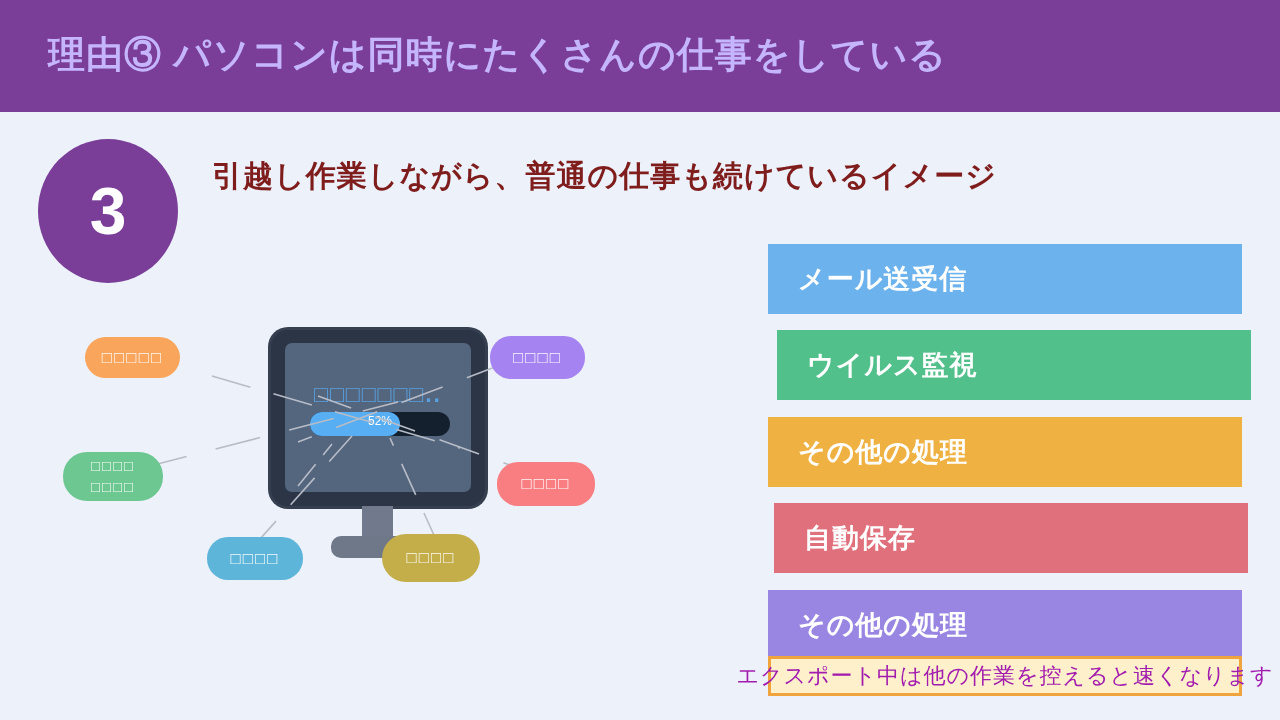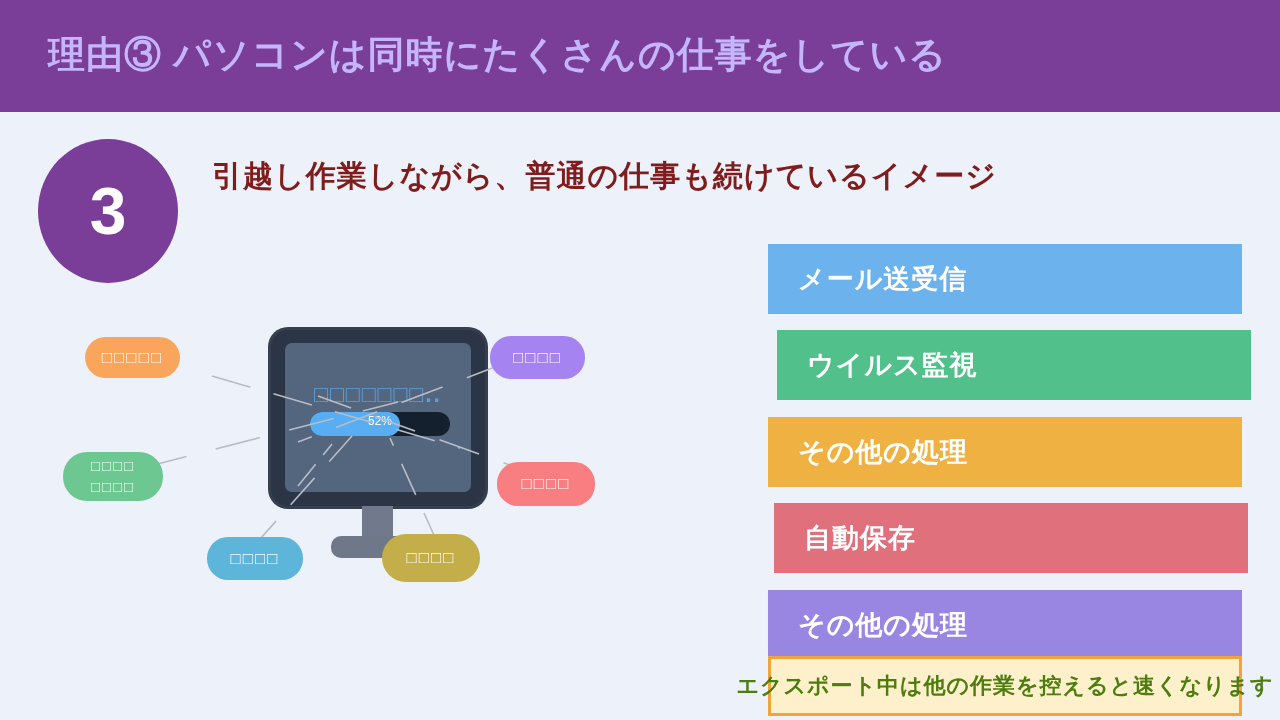--- a/index.html
+++ b/index.html
@@ -75,25 +75,25 @@
     display:flex; align-items:center; padding-left:30px; box-sizing:border-box;
     color:#ffffff; font-size:27px; font-weight:bold; letter-spacing:1px; white-space:nowrap;
   }
   .task-bar-1{top:244px;}
   .task-bar-2{top:330px;margin-left:9px;}
   .task-bar-3{top:417px;}
   .task-bar-4{top:503px;margin-left:6px;}
   .task-bar-5{top:590px;}
   
   .note-box{
-    position:absolute; left:768px; top:656px; width:474px; height:60px; box-sizing:border-box;
+    position:absolute; left:768px; top:656px; width:474px; height:40px; box-sizing:border-box;
     background:#fdf0cb; border:3px solid #f0a43e; z-index:4;
     display:flex; align-items:center; justify-content:center;
-    font-family:"Liberation Serif", serif; font-size:22px; color:#4d7c0f;
-    letter-spacing:1px; white-space:nowrap;font-weight:bold;
+    font-family:"Liberation Serif", serif; font-size:22px; color:#a21caf;
+    letter-spacing:1px; white-space:nowrap;
   }
 </style>
 </head>
 <body>
 
 <div class="slide">
 
   <div class="header">
     <h1 class="title">理由③ パソコンは同時にたくさんの仕事をしている</h1>
   </div>

